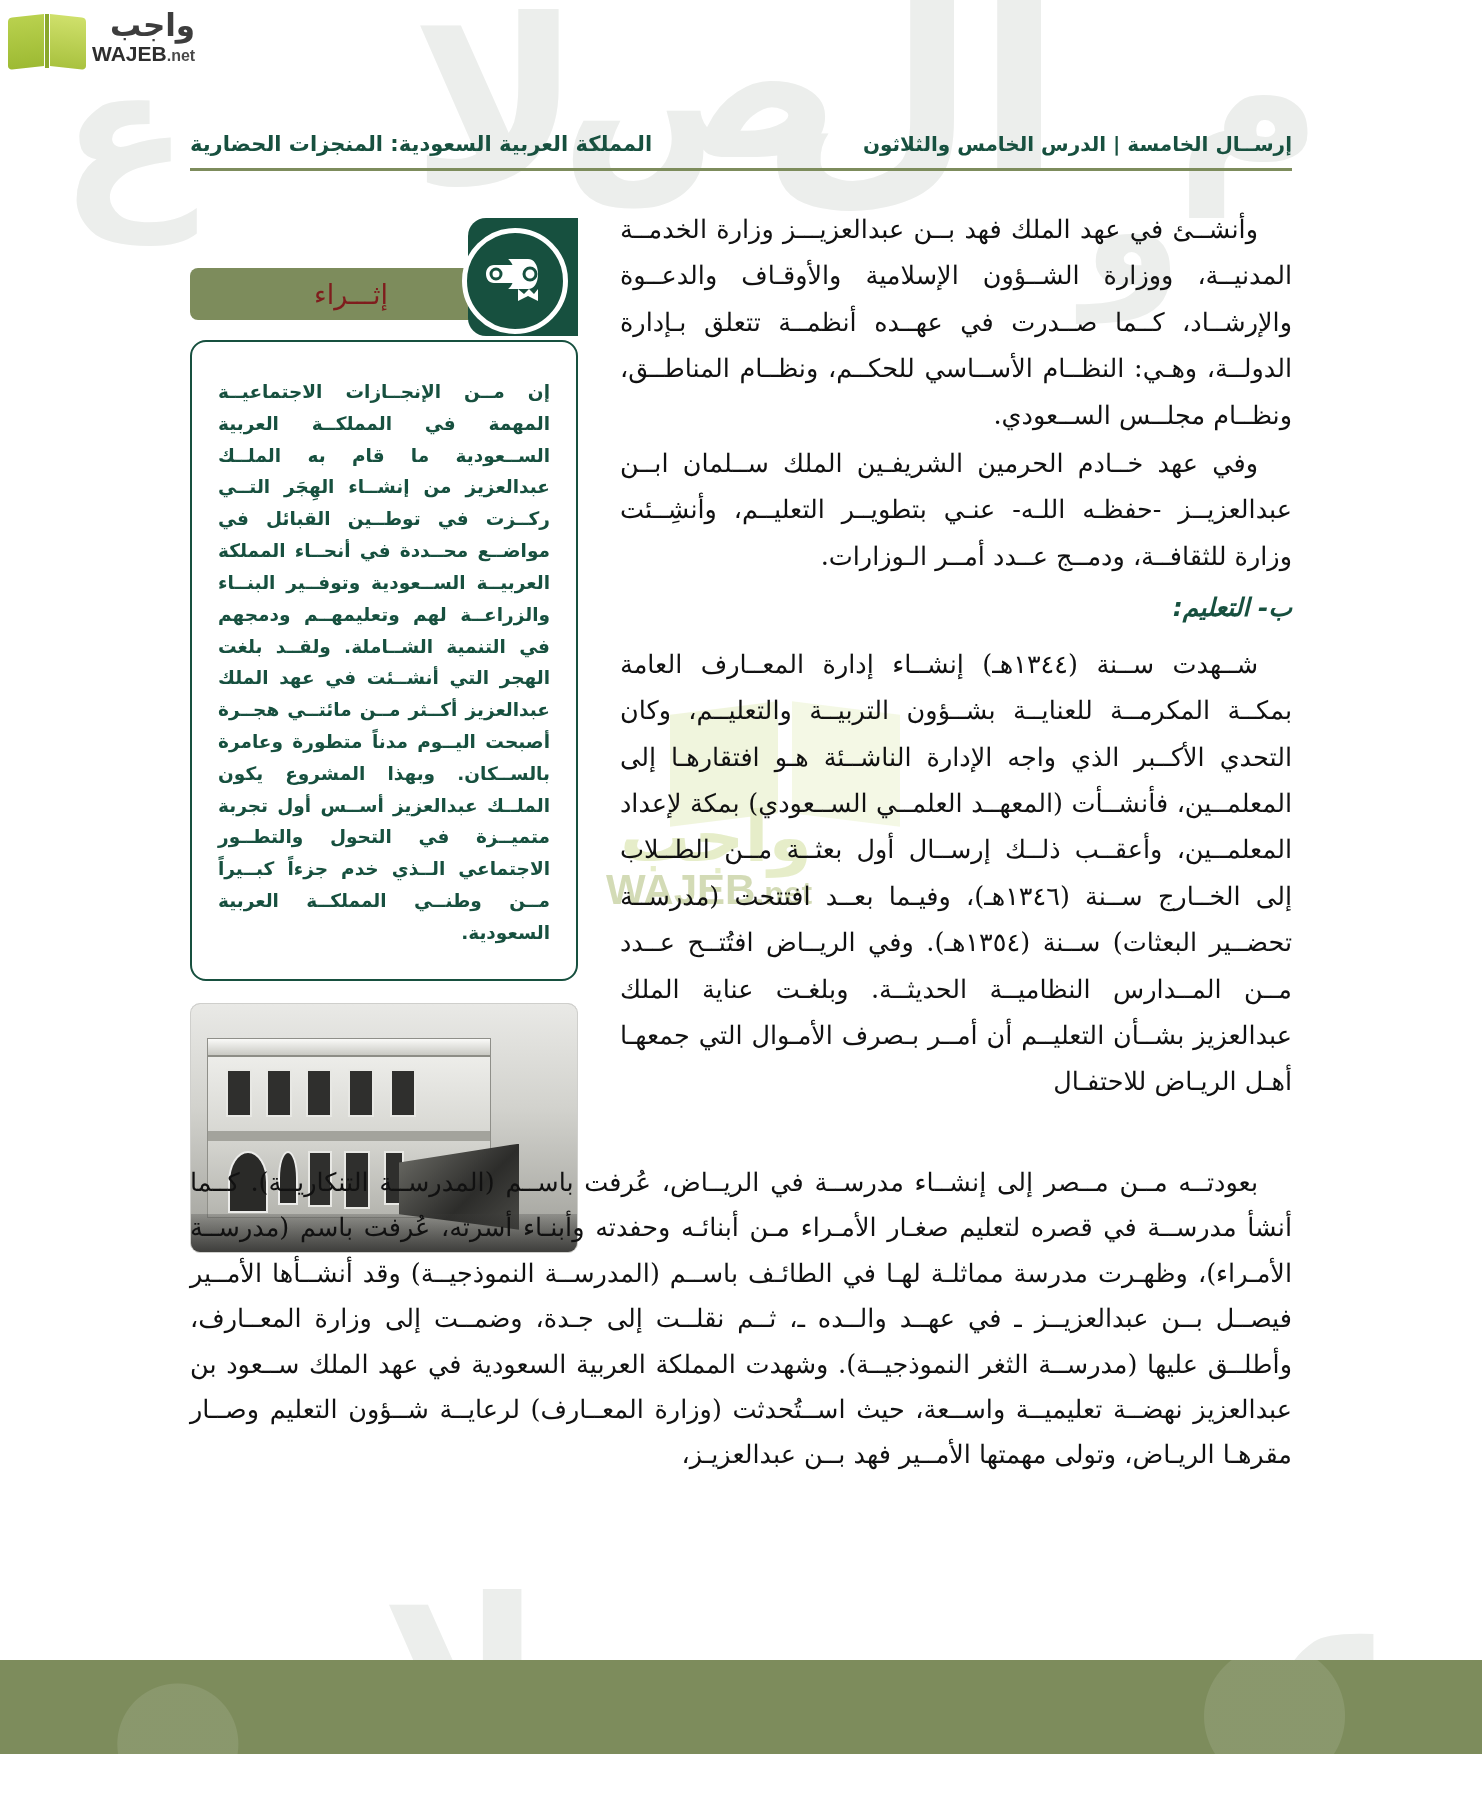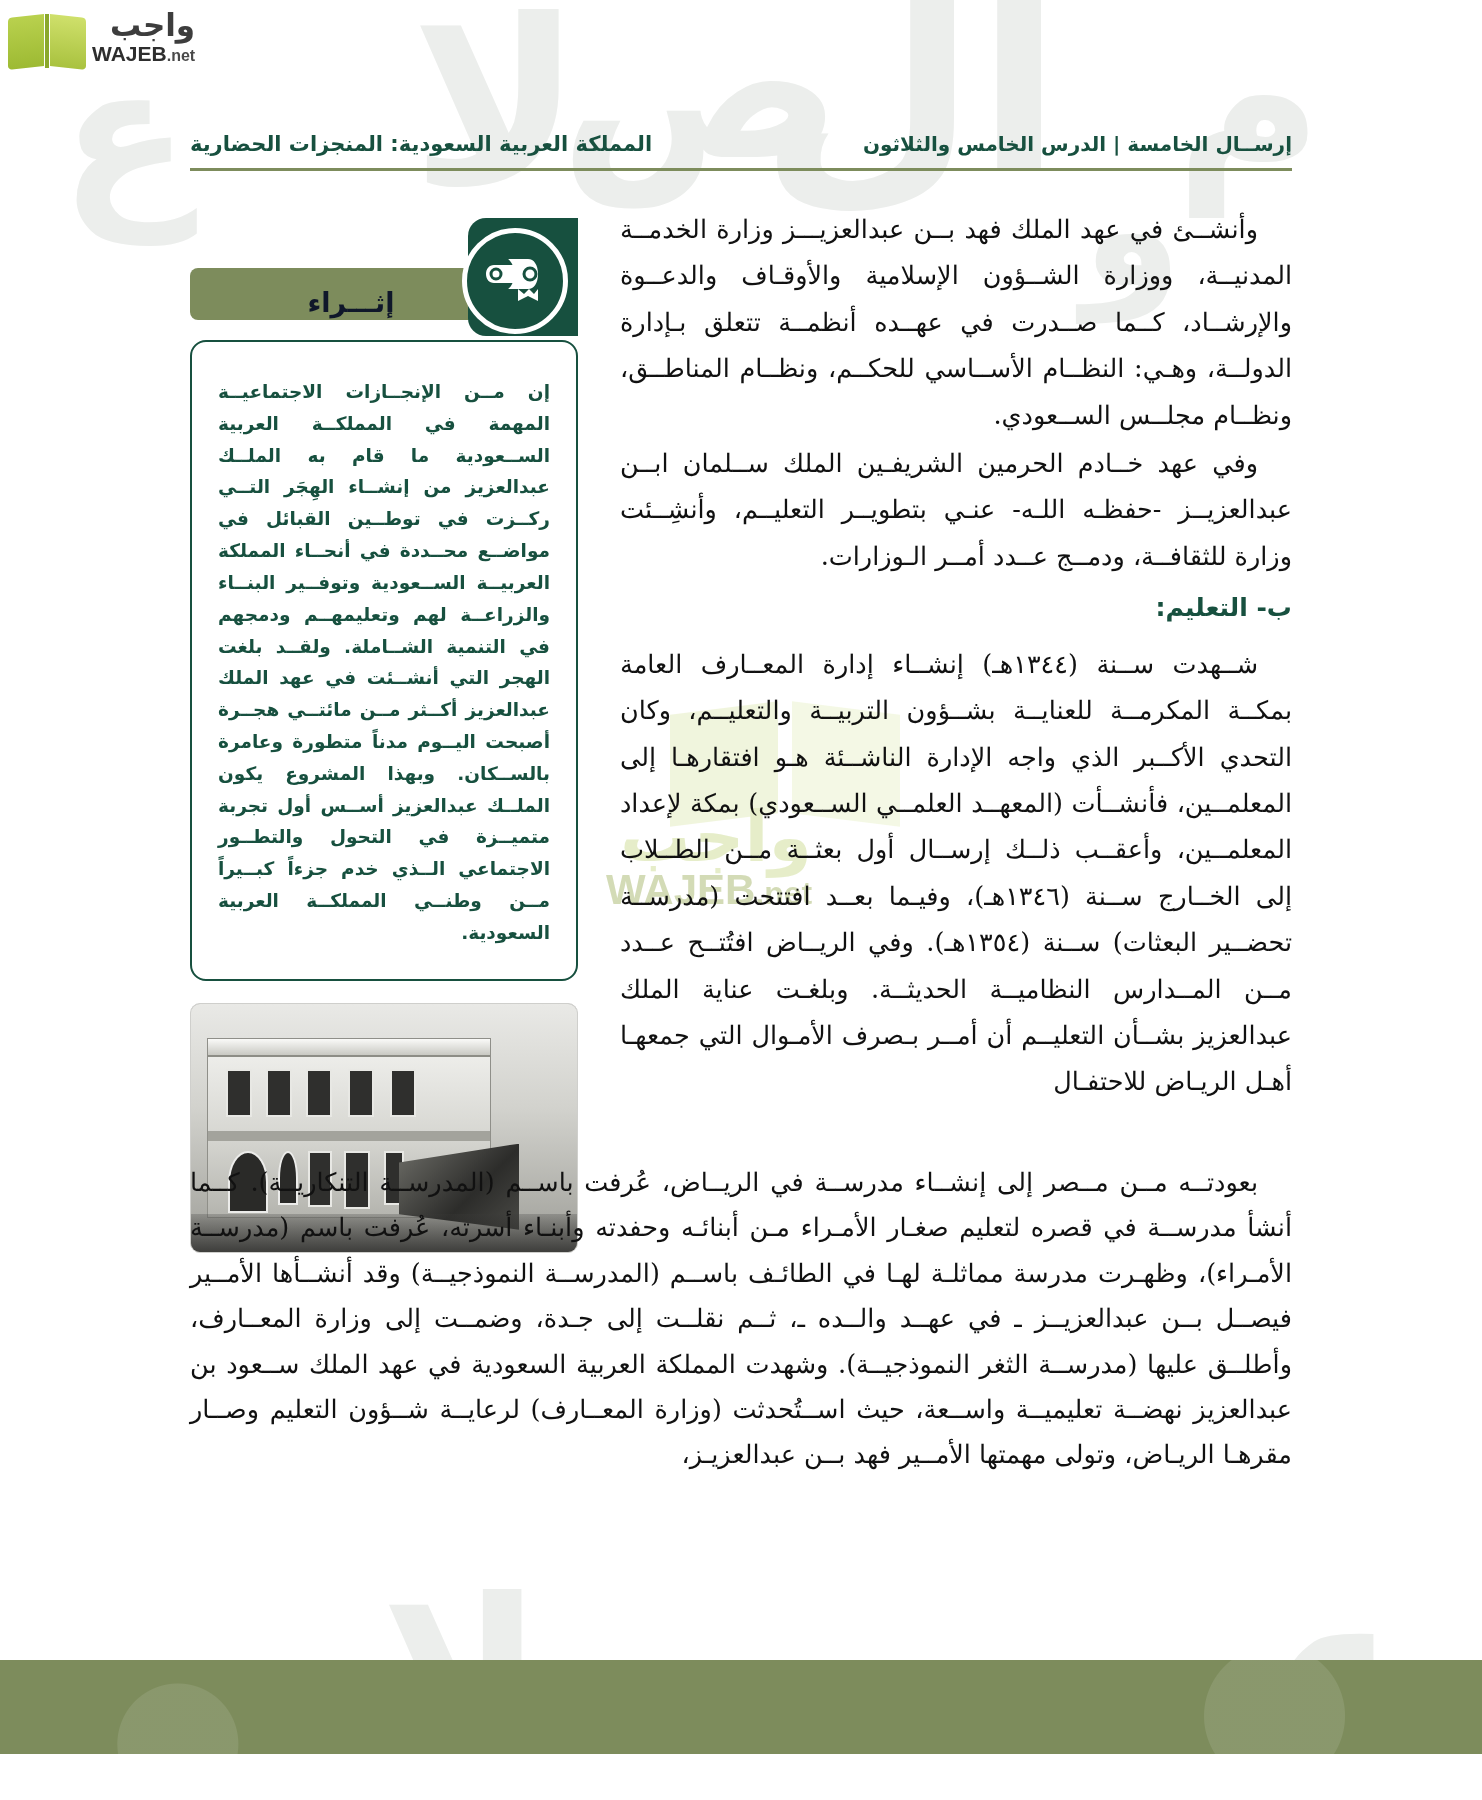--- a/index.html
+++ b/index.html
@@ -131,20 +131,21 @@
   }
   .main-col p{margin:0 0 2px 0;text-indent:34px;}
   .main-col p.noindent{text-indent:0;}
   .subhead{
     font-family:"DejaVu Sans", sans-serif;
     font-weight:700;
     font-size:25px;
     color:#17503f;
     margin:6px 0 10px 0 !important;
     text-indent:0 !important;
+    font-style:italic;
   }
 
   
   .side-col{
     position:absolute;
     left:0;top:0;width:388px;
   }
 
   
   .enrich-head{
@@ -153,26 +154,25 @@
     margin-top:72px;
   }
   .enrich-bar{
     position:absolute;left:0;right:66px;top:0;height:52px;
     background:#7d8c5c;
     border-radius:8px 0 0 8px;
   }
   .enrich-title{
     position:absolute;left:0;right:66px;top:0;height:52px;
     display:flex;align-items:center;justify-content:center;
-    color:#0f172a;
-    font-family:"DejaVu Sans", sans-serif;
-    font-weight:700;font-size:27px;
+    color:#7f1d1d;
+    font-family:"DejaVu Sans", sans-serif;
+    font-weight:400;font-size:27px;
     letter-spacing:1px;
     direction:rtl;
-    margin-top:8px;
   }
   .enrich-tab{
     position:absolute;right:0;top:-50px;width:110px;height:118px;
     background:#17503f;
     border-radius:18px 0 0 18px;
   }
   .enrich-badge{
     position:absolute;right:10px;top:-40px;
     width:96px;height:96px;border-radius:50%;
     background:#17503f;

